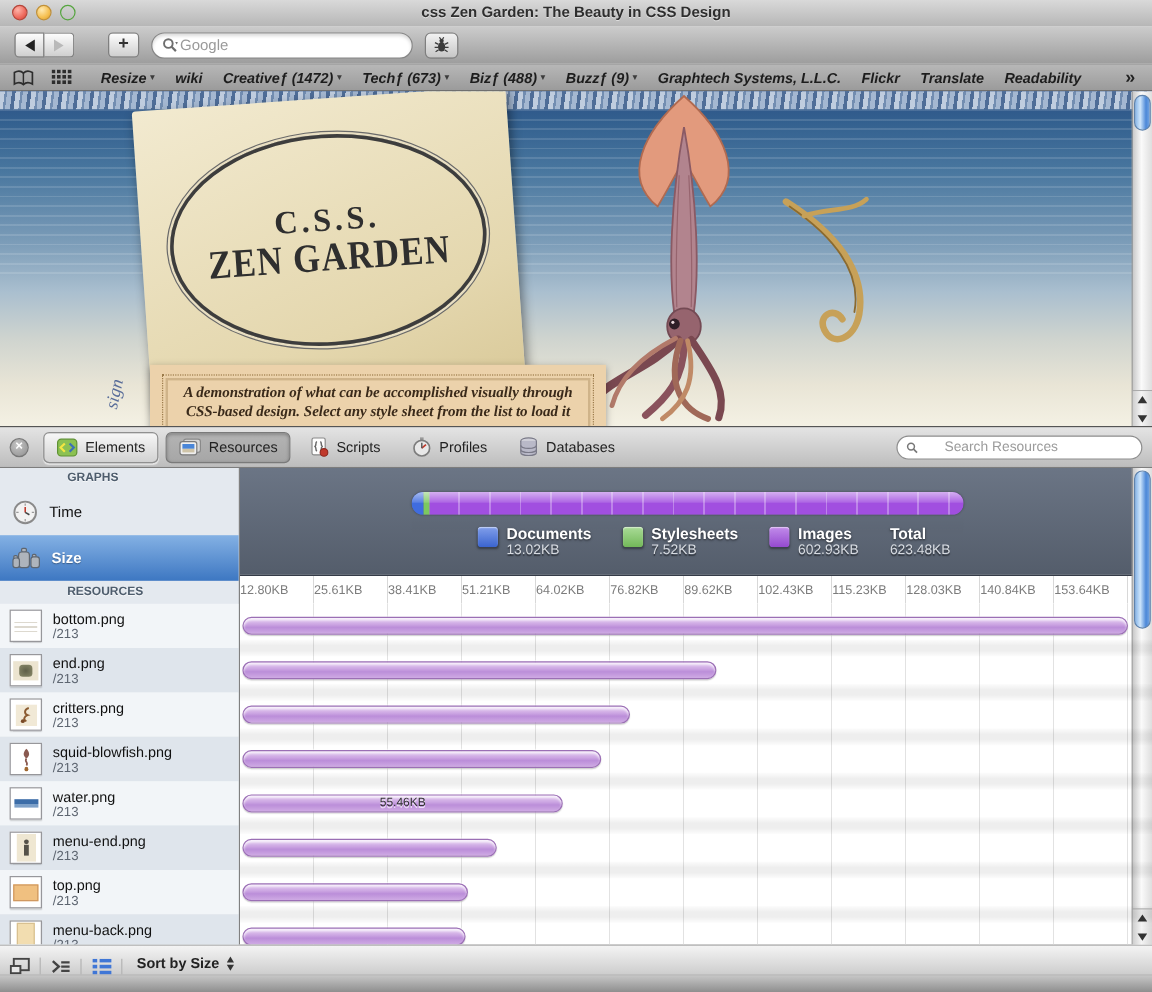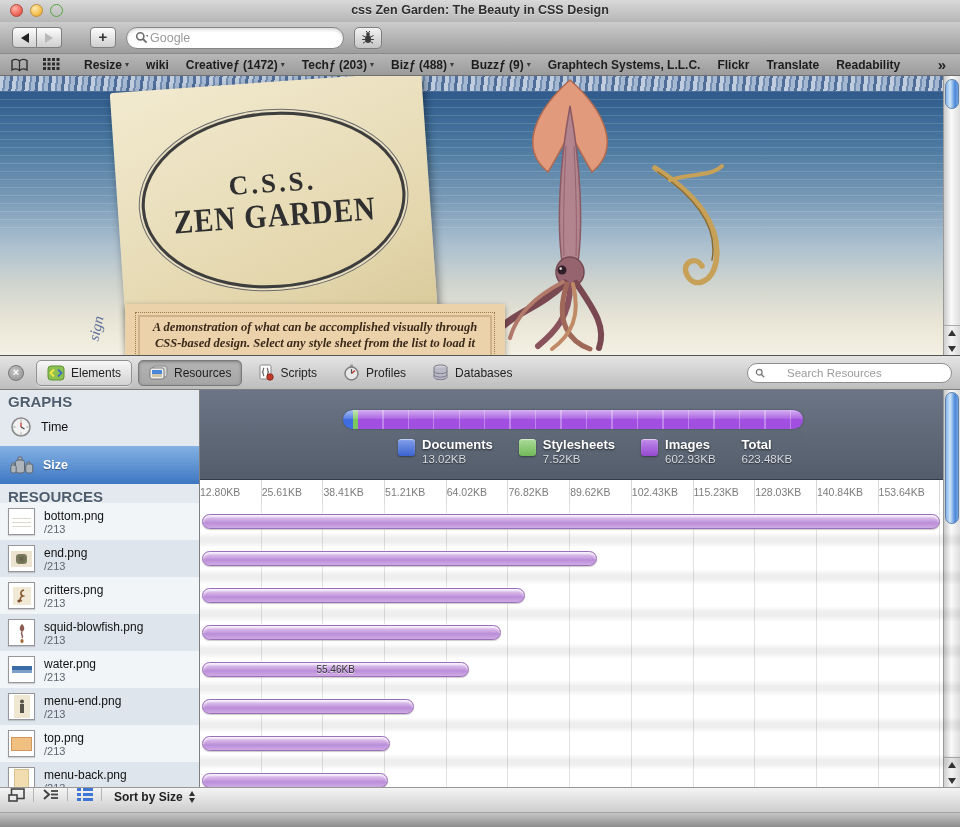--- a/index.html
+++ b/index.html
@@ -39,21 +39,21 @@
   .searchinput{border:none;outline:none;width:100%;font-size:12.5px;color:#333;font-family:inherit;background:transparent;}
   .searchinput::placeholder{color:#9a9a9a;}
   .bugbtn{width:28px;height:22px;border:1px solid #7f7f7f;border-radius:5px;background:linear-gradient(#f2f2f2,#c6c6c6);
     display:flex;align-items:center;justify-content:center;padding:0;}
 
   
   .bookmarksbar{height:22px;background:linear-gradient(#b7b7b7,#9b9b9b);border-bottom:1px solid #6f6f6f;
     display:flex;align-items:center;padding:0 10px;gap:14px;font-size:12px;font-weight:bold;color:#1d1d1d;}
   .bm-icon{display:flex;align-items:center;}
   .bm-items{display:flex;gap:17px;align-items:center;margin-left:10px;flex:1;white-space:nowrap;overflow:hidden;}
-  .bm-item{display:flex;align-items:center;gap:3px;cursor:default;}
+  .bm-item{display:flex;align-items:center;gap:3px;cursor:default;font-style:italic;}
   .bm-caret{font-size:8px;color:#3c3c3c;}
   .bm-chevron{font-size:15px;font-weight:bold;color:#222;margin-right:4px;}
 
   
   .page{height:279px;position:relative;overflow:hidden;
     background:linear-gradient(180deg,#2c5185 0%,#33608f 9%,#49779f 24%,#7b9cb8 45%,#aabfcf 60%,#cfd4cf 74%,#e9e5d6 88%,#f4f1e4 100%);}
   .coral-strip{position:absolute;left:0;top:0;right:0;height:15px;opacity:.85;
     background:repeating-linear-gradient(97deg,#d9e2ee 0 4px,#7e97b8 4px 6px,#b9c9de 6px 10px,#54719a 10px 13px);}
   .streaks{position:absolute;left:0;top:15px;right:0;height:140px;
     background:repeating-linear-gradient(180deg,rgba(255,255,255,.13) 0 1.5px,rgba(0,0,0,0) 1.5px 8px);}
@@ -94,22 +94,22 @@
   .tab.raised{border:1px solid #909090;background:linear-gradient(#f7f7f7,#d2d2d2);box-shadow:0 1px 1px rgba(255,255,255,.6);}
   .tab.pressed{border:1px solid #7a7a7a;background:linear-gradient(#b4b4b4,#a6a6a6);box-shadow:inset 0 1px 3px rgba(0,0,0,.3);}
   .insp-search{margin-left:auto;width:205px;height:20px;background:#fff;border:1px solid #8e8e8e;border-radius:11px;
     display:flex;align-items:center;padding:0 7px;gap:20px;}
   .insp-search input{border:none;outline:none;width:100%;font-size:11.5px;font-family:inherit;background:transparent;color:#333;}
   .insp-search input::placeholder{color:#9b9b9b;}
 
   
   .insp-body{height:397px;display:flex;position:relative;}
   .sidebar{width:200px;flex:none;background:#e4e9ef;border-right:1px solid #808archive0;border-right:1px solid #808080;overflow:hidden;}
-  .sb-header{height:18px;padding:3px 8px 0;font-size:15px;font-weight:bold;color:#4e5d6d;
-    text-shadow:0 1px 0 rgba(255,255,255,.7);}
+  .sb-header{height:18px;padding:3px 8px 0;font-size:10px;font-weight:bold;color:#4e5d6d;
+    text-shadow:0 1px 0 rgba(255,255,255,.7);margin-left:48px;}
   .sb-header.second{height:19px;padding-top:4px;}
   .sb-item{height:38px;display:flex;align-items:center;gap:9px;padding:0 10px;font-size:12.5px;color:#111;}
   .sb-item.selected{background:linear-gradient(#84b1e4,#3d77c2);color:#fff;font-weight:bold;
     text-shadow:0 1px 1px rgba(0,0,0,.35);}
   .res-list{height:284px;overflow:hidden;}
   .res-row{height:37px;display:flex;align-items:center;gap:9px;padding:0 8px;}
   .res-row.odd{background:#f2f5f8;}
   .res-row.even{background:#dfe5ec;}
   .res-name{font-size:12px;color:#111;}
   .res-path{font-size:11px;color:#5d6570;}
@@ -144,21 +144,21 @@
   .chart-row::after{content:"";position:absolute;left:0;right:0;bottom:-7px;height:14px;z-index:1;
     background:linear-gradient(to bottom,rgba(0,0,0,.012),rgba(0,0,0,.065) 35%,rgba(0,0,0,.065) 65%,rgba(0,0,0,.012));}
   .bar{position:absolute;left:2px;top:11px;height:15px;border-radius:8px;border:1px solid #9b6fb5;z-index:2;
     background:linear-gradient(#e4cdf1,#cda7e3 40%,#bb8ed9 60%,#cfaae4);
     box-shadow:inset 0 2px 2px rgba(255,255,255,.75),0 1px 1px rgba(0,0,0,.2),0 0 0 1px rgba(255,255,255,.55);
     display:flex;align-items:center;justify-content:center;}
   .bar-label{font-size:10px;color:#333;text-shadow:0 1px 0 rgba(255,255,255,.7);}
 
   
   .statusbar{height:25px;background:linear-gradient(#f4f4f4,#cdcdcd);border-top:1px solid #979797;
-    display:flex;align-items:flex-start;}
+    display:flex;align-items:flex-end;}
   .sb-btn{width:34px;display:flex;align-items:center;justify-content:center;border-right:1px solid #b4b4b4;}
   .sortctl{display:flex;align-items:center;gap:6px;padding:0 12px;font-size:12px;font-weight:bold;color:#222;}
   .updown{display:flex;flex-direction:column;gap:2px;}
   .updown .u{width:0;height:0;border:3.5px solid transparent;border-bottom:5px solid #333;}
   .updown .d{width:0;height:0;border:3.5px solid transparent;border-top:5px solid #333;}
   .winbottom{height:15px;background:linear-gradient(#c6c6c6,#8d8d8d);border-top:1px solid #a2a2a2;}
   button{font-family:inherit;cursor:default;}
 </style>
 </head>
 <body>
@@ -243,21 +243,21 @@
           <span class="bm-caret">▾</span>
         </span>
         <span class="bm-item">
           <span>wiki</span>
         </span>
         <span class="bm-item">
           <span>Creativeƒ (1472)</span>
           <span class="bm-caret">▾</span>
         </span>
         <span class="bm-item">
-          <span>Techƒ (203)</span>
+          <span>Techƒ (673)</span>
           <span class="bm-caret">▾</span>
         </span>
         <span class="bm-item">
           <span>Bizƒ (488)</span>
           <span class="bm-caret">▾</span>
         </span>
         <span class="bm-item">
           <span>Buzzƒ (9)</span>
           <span class="bm-caret">▾</span>
         </span>

